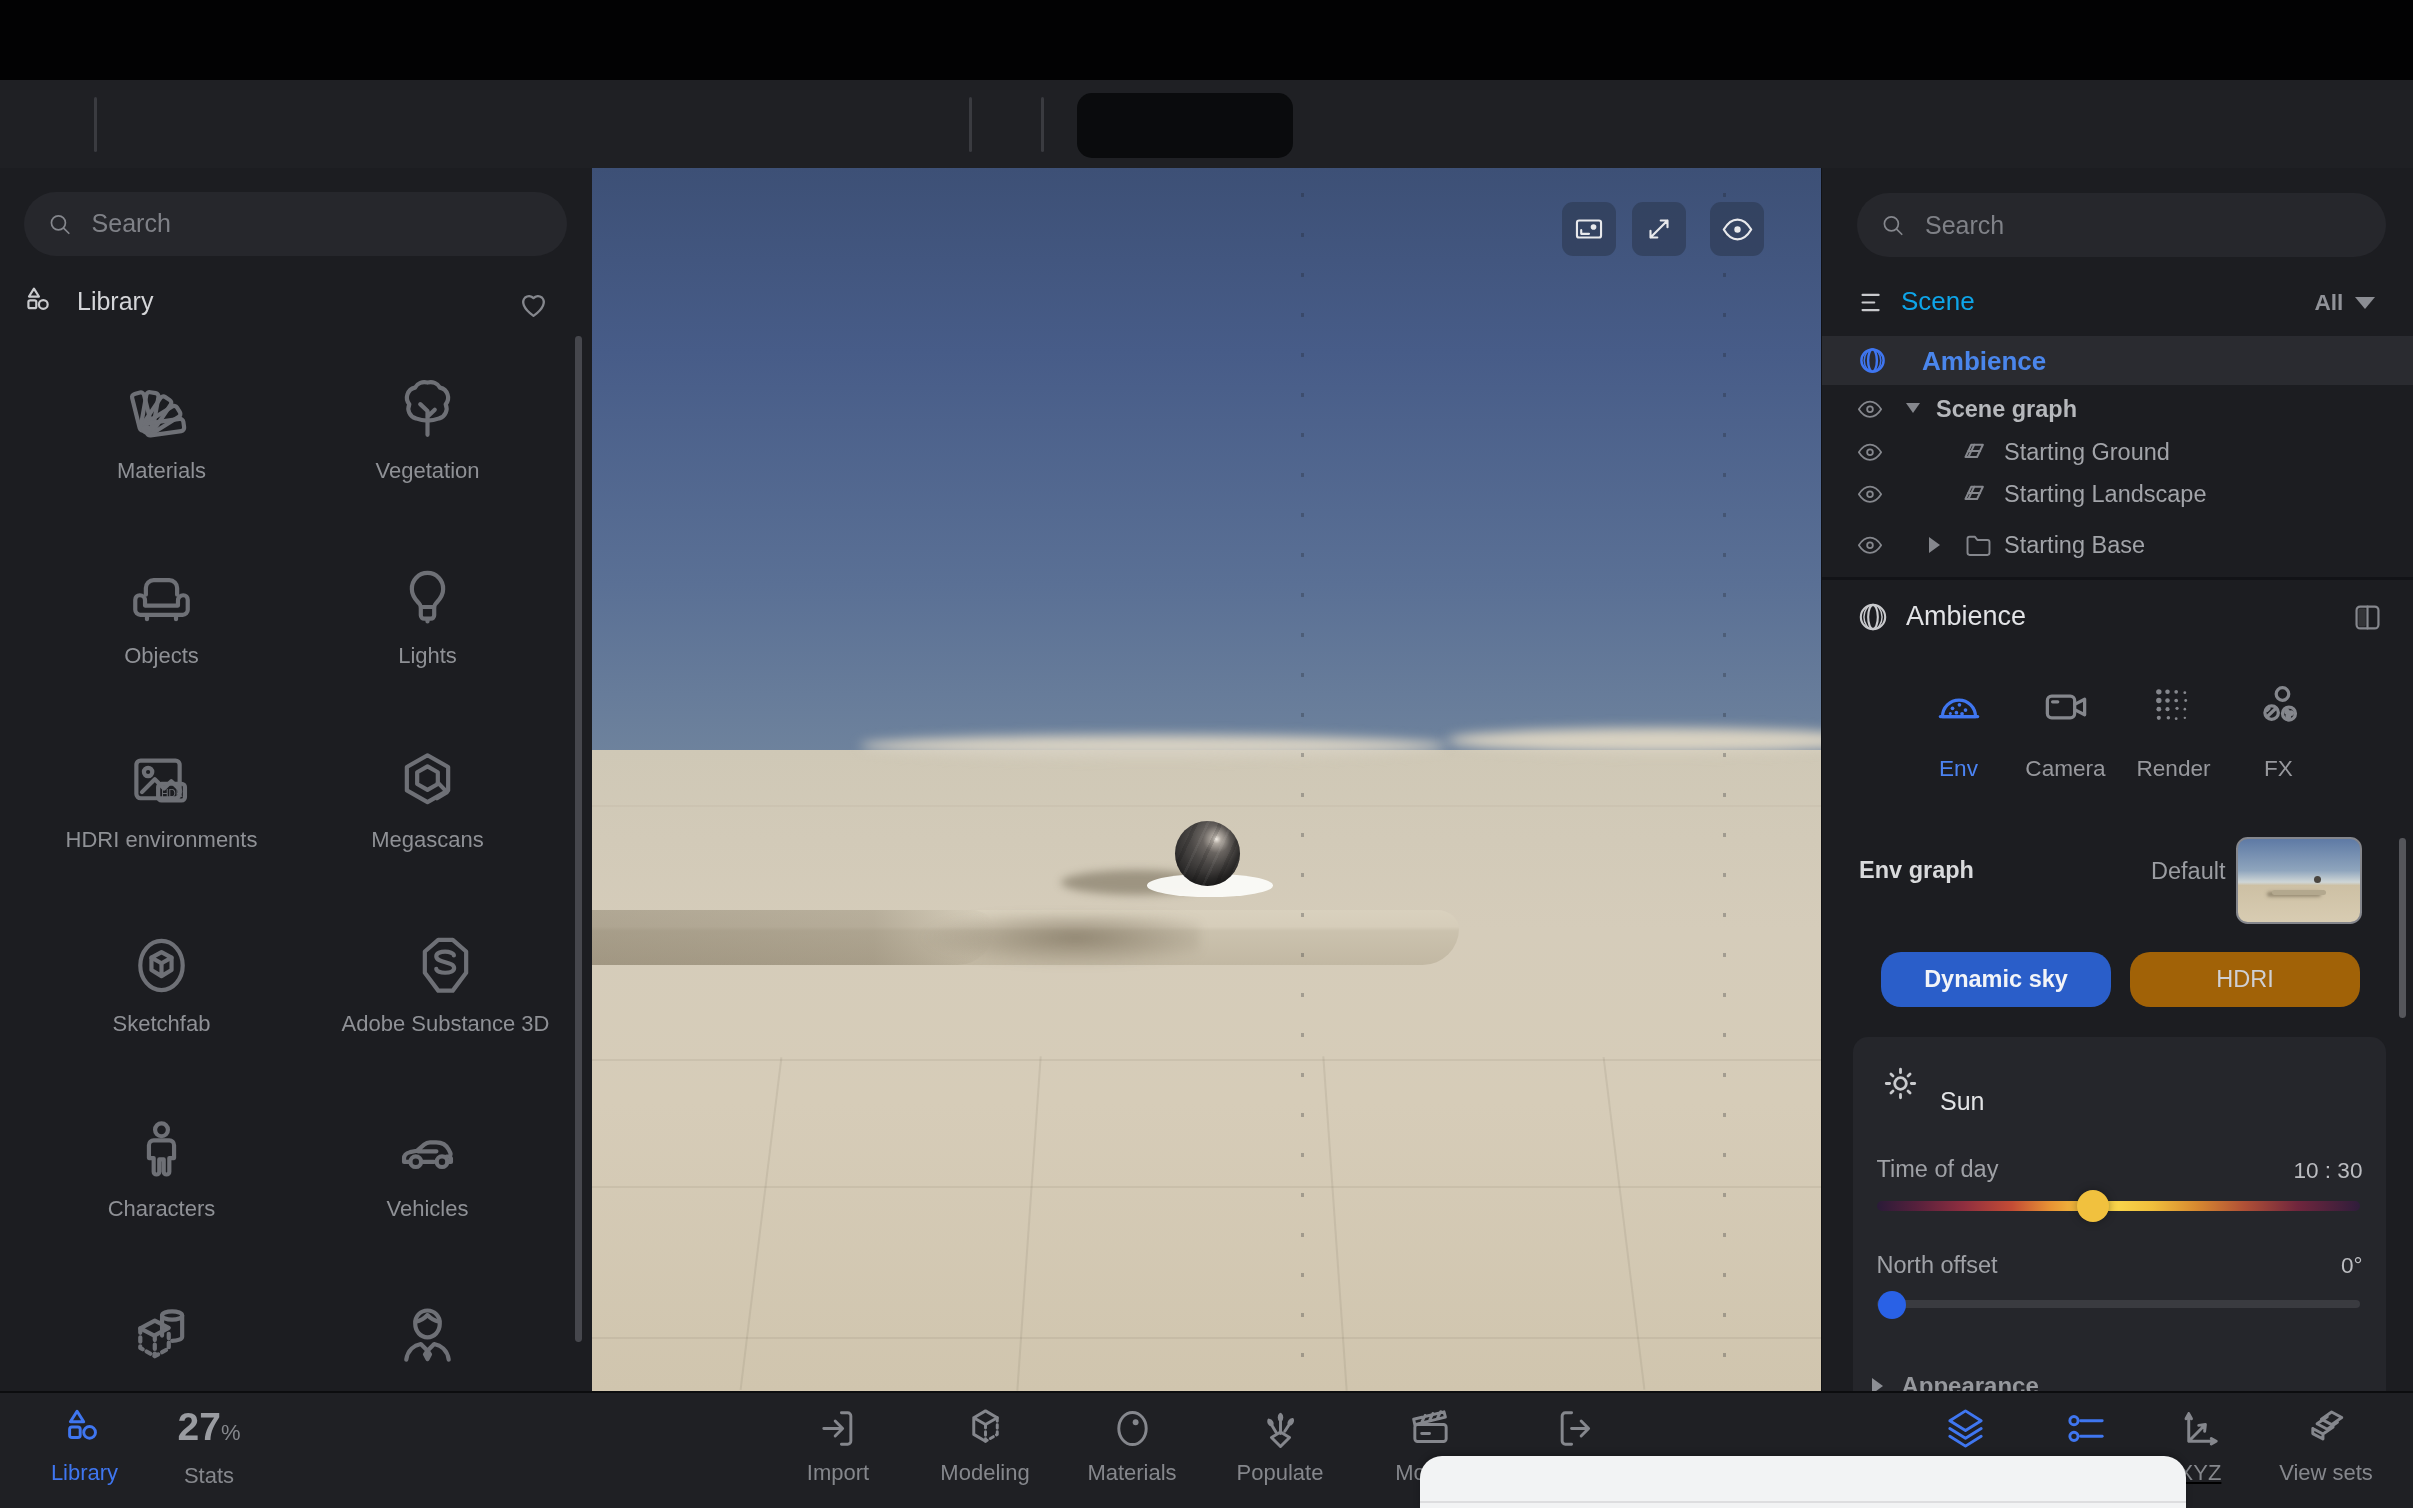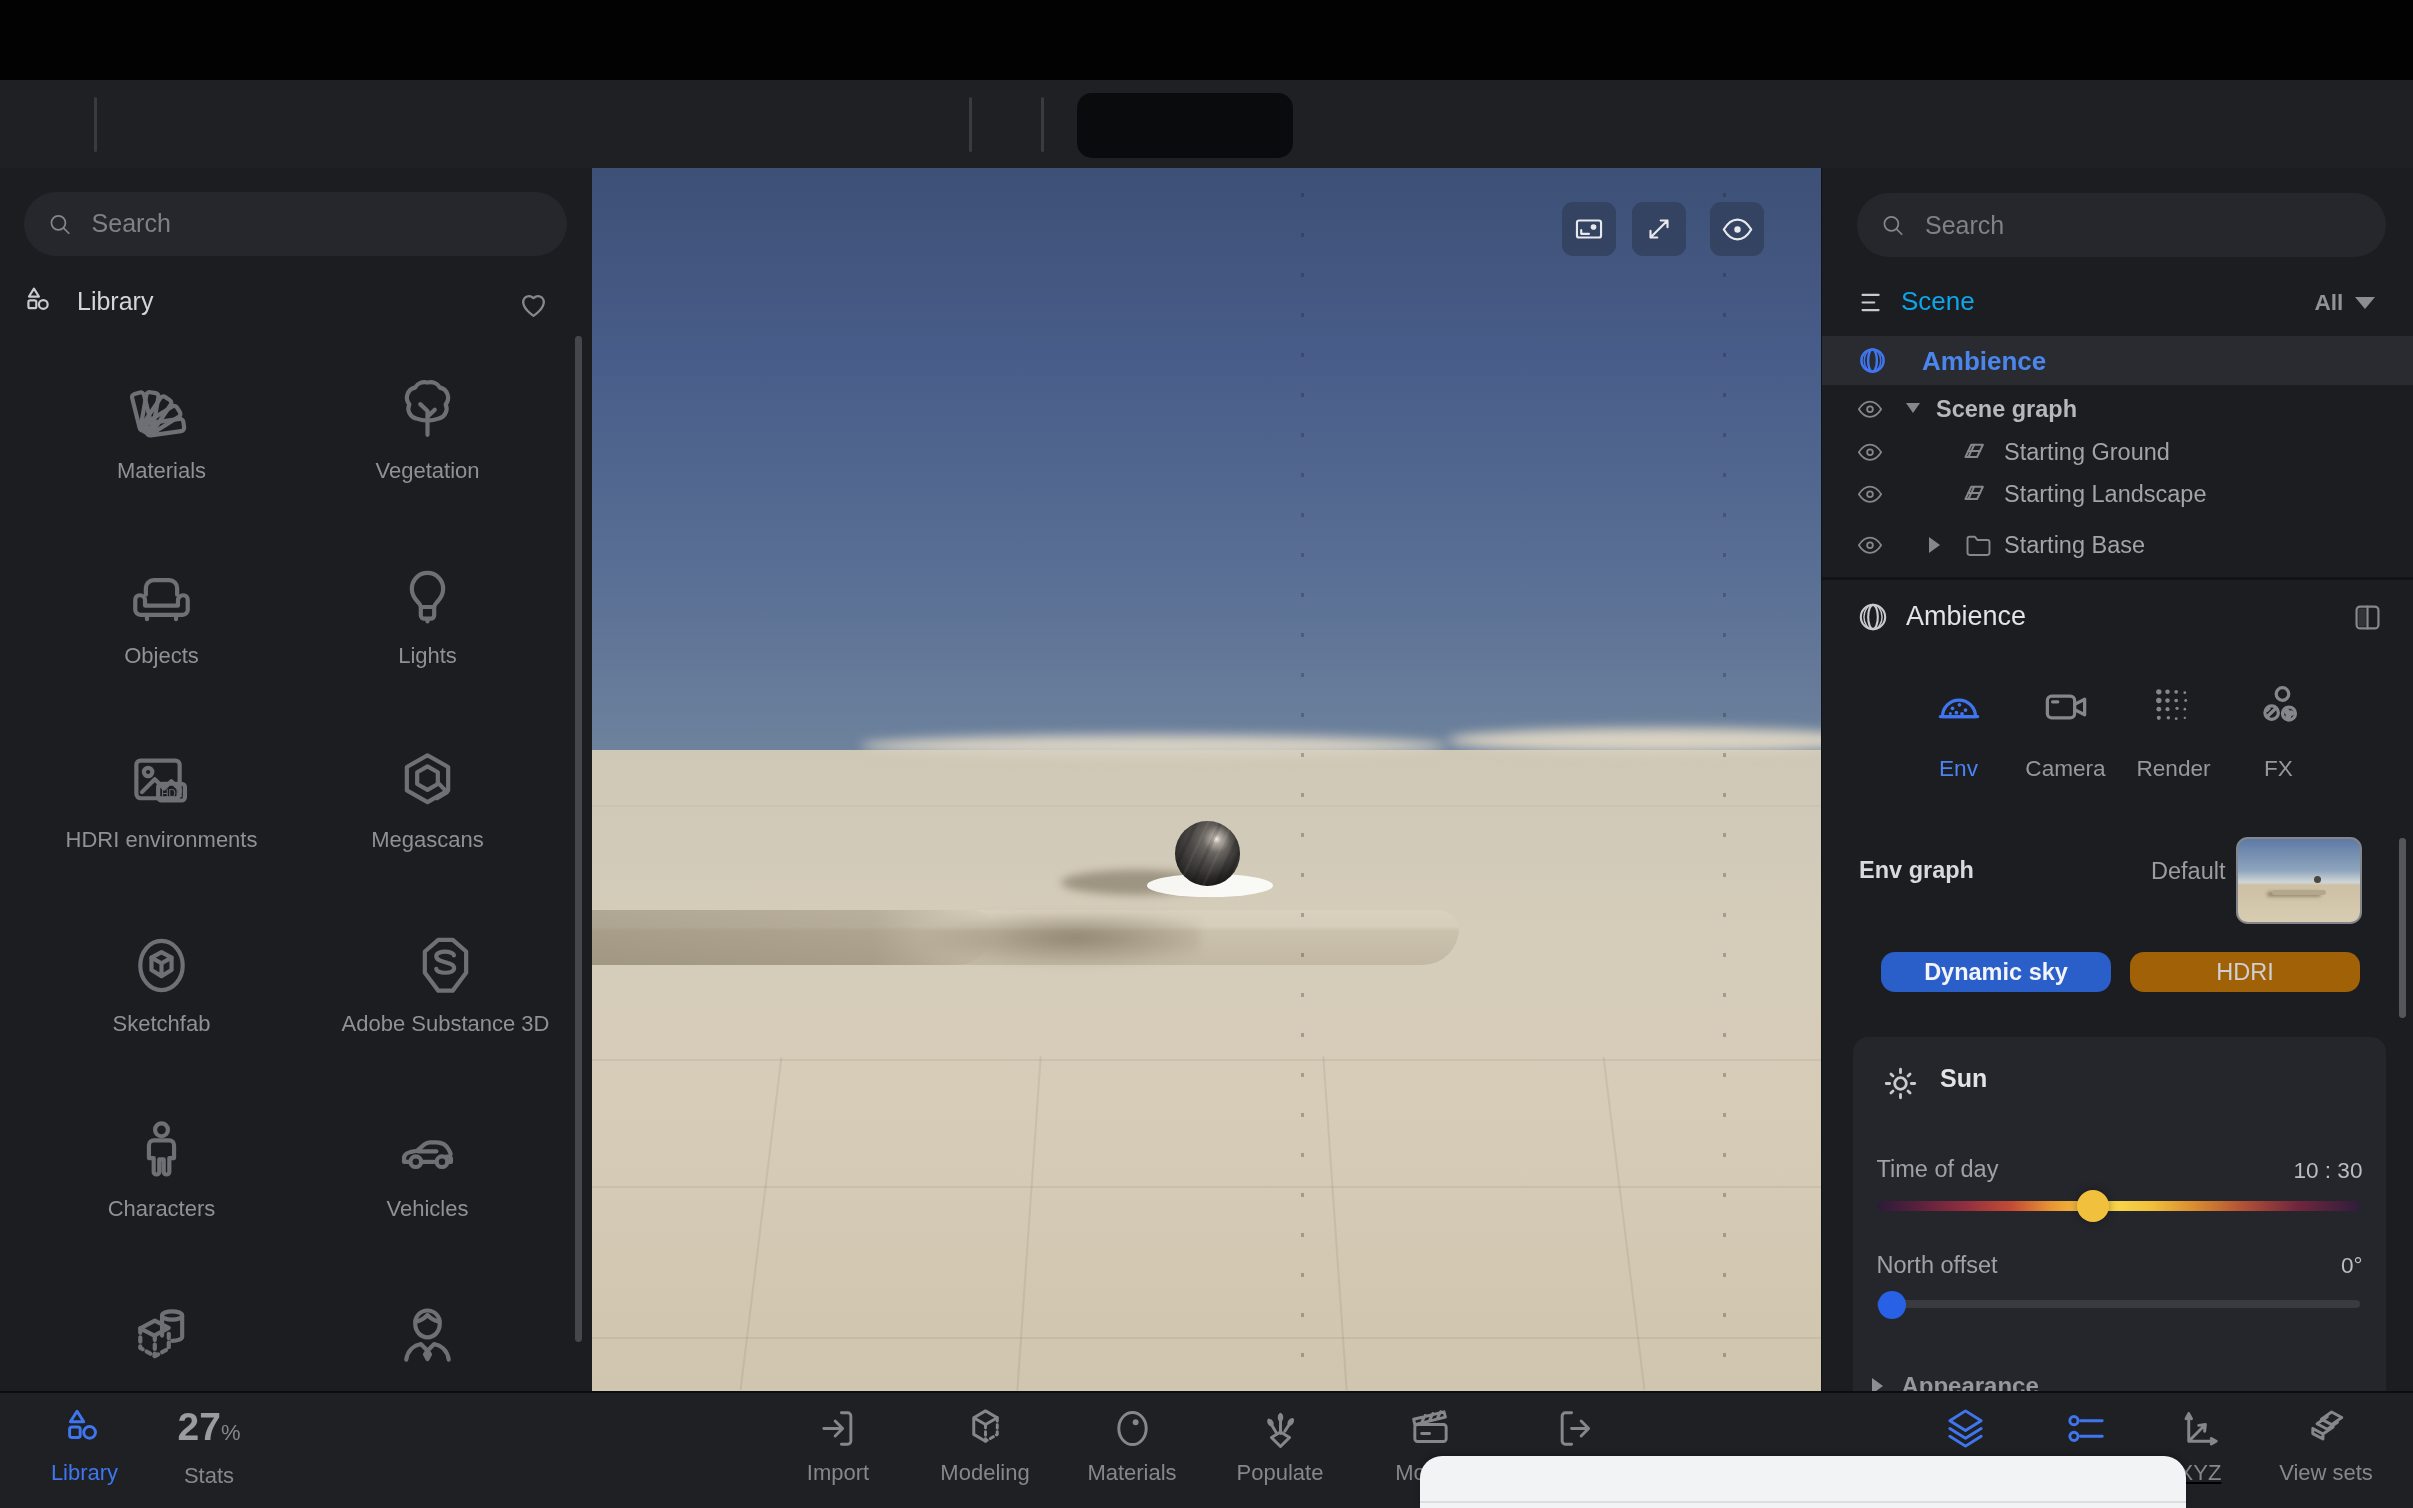--- a/index.html
+++ b/index.html
@@ -52,21 +52,21 @@
   .insp-title{position:absolute;left:84px;top:433px;font-size:27px;color:#e2e3e6;}
   .tab{position:absolute;width:109px;top:513px;height:101px;display:flex;flex-direction:column;align-items:center;justify-content:space-between;cursor:pointer;}
   .tab .tlbl{font-size:22.6px;color:#97989d;}
   .tab.active .tlbl{color:#4b83f2;}
   .insp-lbl{font-size:23.5px;font-weight:bold;color:#d9dadc;}
   .insp-val{font-size:23.5px;color:#9b9da2;}
   #env-thumb{position:absolute;left:414px;top:669px;width:126px;height:87px;border-radius:11.7px;border:2.5px solid #84868c;
              box-sizing:border-box;overflow:hidden;background:linear-gradient(180deg,#5e7aa5 0%,#8fa5bd 38%,#cfd6d6 52%,#cdc0a4 56%,#d8ccb2 100%);}
   #env-thumb .dot{position:absolute;left:62%;top:44%;width:7.5px;height:7.5px;border-radius:50%;background:#4a4640;}
   #env-thumb .slab{position:absolute;left:28%;top:62%;width:44%;height:5px;border-radius:2.5px;background:#b3a88e;box-shadow:-5px 1.7px 3.4px rgba(90,80,60,.5);}
-  .sky-btn{position:absolute;top:784px;height:40px;border-radius:14px;display:flex;align-items:center;justify-content:center;
+  .sky-btn{position:absolute;top:784px;height:55px;border-radius:20px;display:flex;align-items:center;justify-content:center;
            font-size:23.5px;cursor:pointer;}
   .sky-btn.primary{left:59px;width:230px;background:#2a5ec9;color:#f2f4f8;font-weight:bold;}
   .sky-btn.secondary{left:308px;width:230px;background:#a16207;color:#cfd0d4;}
   #sun-card{position:absolute;left:31px;top:869px;width:533px;height:369px;background:#25262b;border-radius:15px;}
   #sun-card .card-lbl{position:absolute;font-size:23.5px;color:#9fa1a6;}
   #sun-card .card-val{position:absolute;font-size:22.6px;color:#bbbcc0;text-align:right;right:23.5px;}
   .slider-track{position:absolute;left:23.5px;width:483px;border-radius:5px;}
   #tod-track{top:164px;height:10px;
       background:linear-gradient(90deg,#2a1b38 0%,#55203c 8%,#8f2e3f 18%,#c44c35 28%,#e89434 36%,#f6c93f 44%,#f8d44a 50%,#f0bf3c 57%,#d88a30 66%,#b05036 76%,#70263d 87%,#2f1d3b 100%);}
   #north-track{top:263px;height:8.4px;background:#3a3b40;}
@@ -525,21 +525,21 @@
     </div>
     <div class="sky-btn secondary">
       <span>HDRI</span>
     </div>
 
     <div id="sun-card">
       <svg class="abs ic ic-bright" style="left:25px;top:23.5px;" width="45" height="45" viewBox="0 0 24 24">
         <circle cx="12" cy="12" r="3.1"></circle>
         <path d="M12 4.4v1.8M12 17.8v1.8M4.4 12h1.8M17.8 12h1.8M6.9 6.9l1.1 1.1M16 16l1.1 1.1M6.9 17.1 8 16M16 8l1.1-1.1" stroke-dasharray="2.2 1.6"></path>
       </svg>
-      <div class="abs" style="left:87px;top:27px;font-size:25px;font-weight:bold;color:#e2e3e5;">Sun</div>
+      <div class="abs" style="left:87px;top:50px;font-size:25px;font-weight:normal;color:#e2e3e5;">Sun</div>
 
       <div class="card-lbl" style="left:23.5px;top:119px;">Time of day</div>
       <div class="card-val" style="top:121px;">10 : 30</div>
       <div class="slider-track" id="tod-track"></div>
       <div class="thumb" id="tod-thumb"></div>
 
       <div class="card-lbl" style="left:23.5px;top:215px;">North offset</div>
       <div class="card-val" style="top:216px;">0°</div>
       <div class="slider-track" id="north-track"></div>
       <div class="thumb" id="north-thumb"></div>

